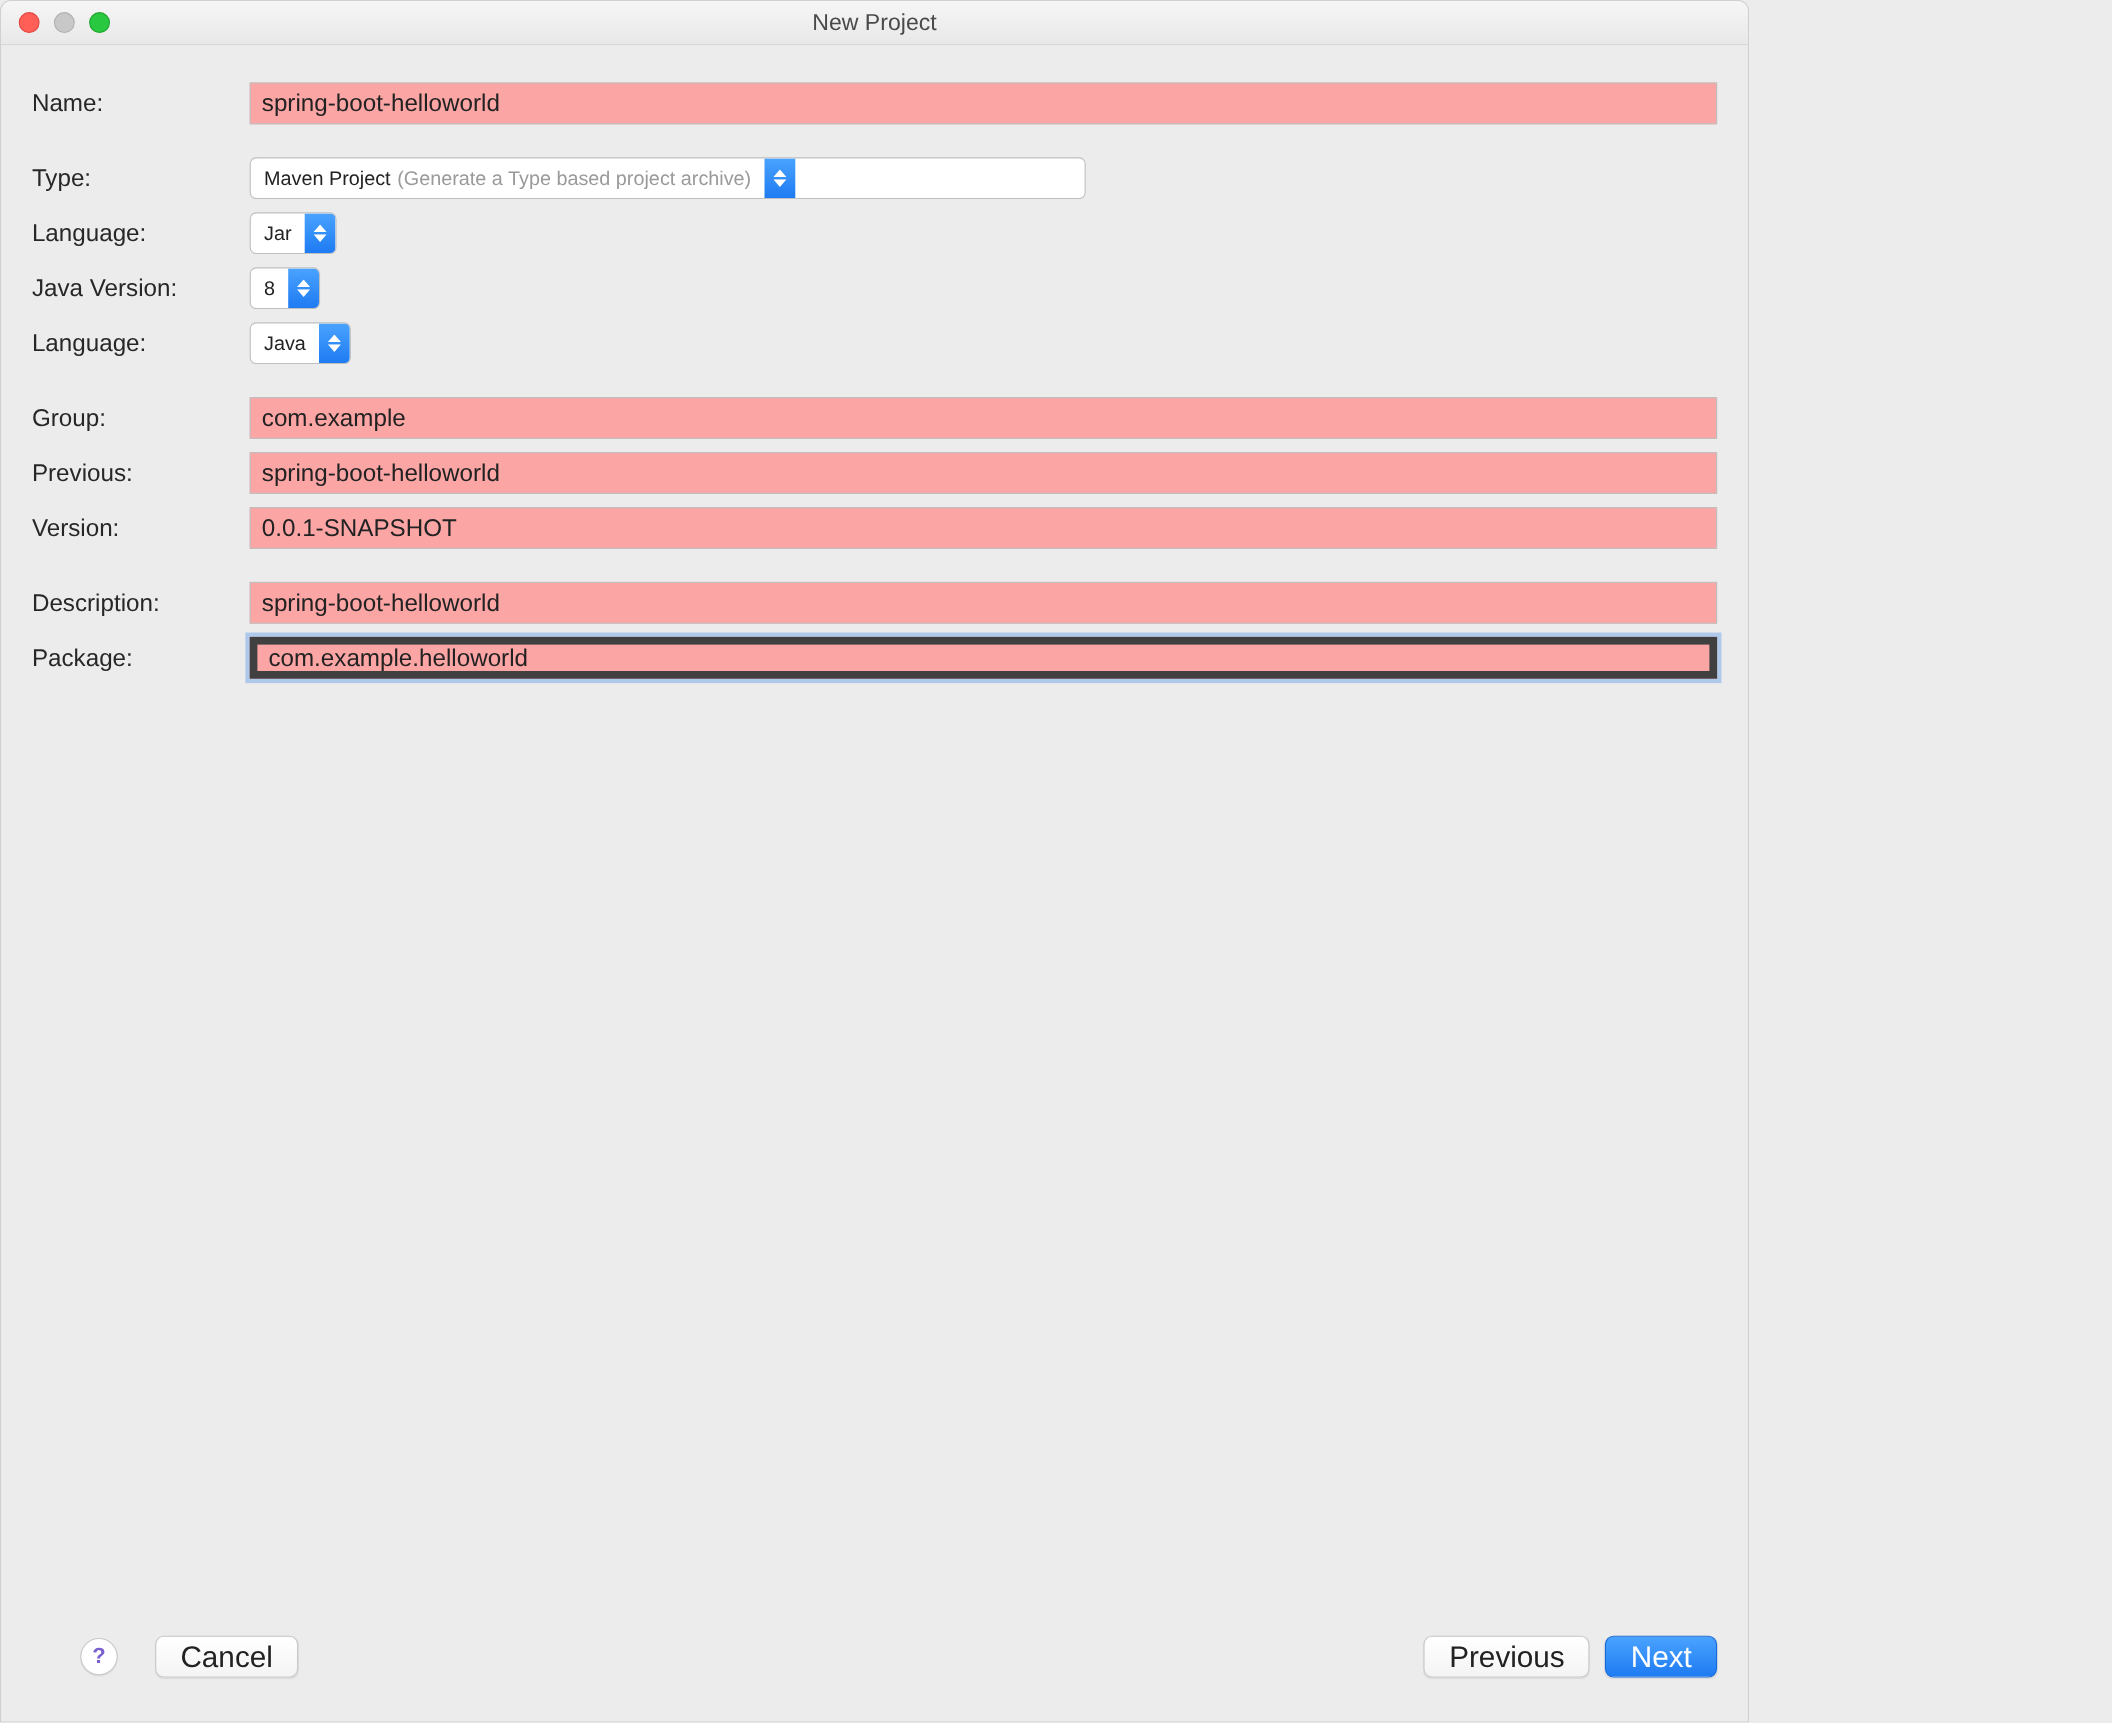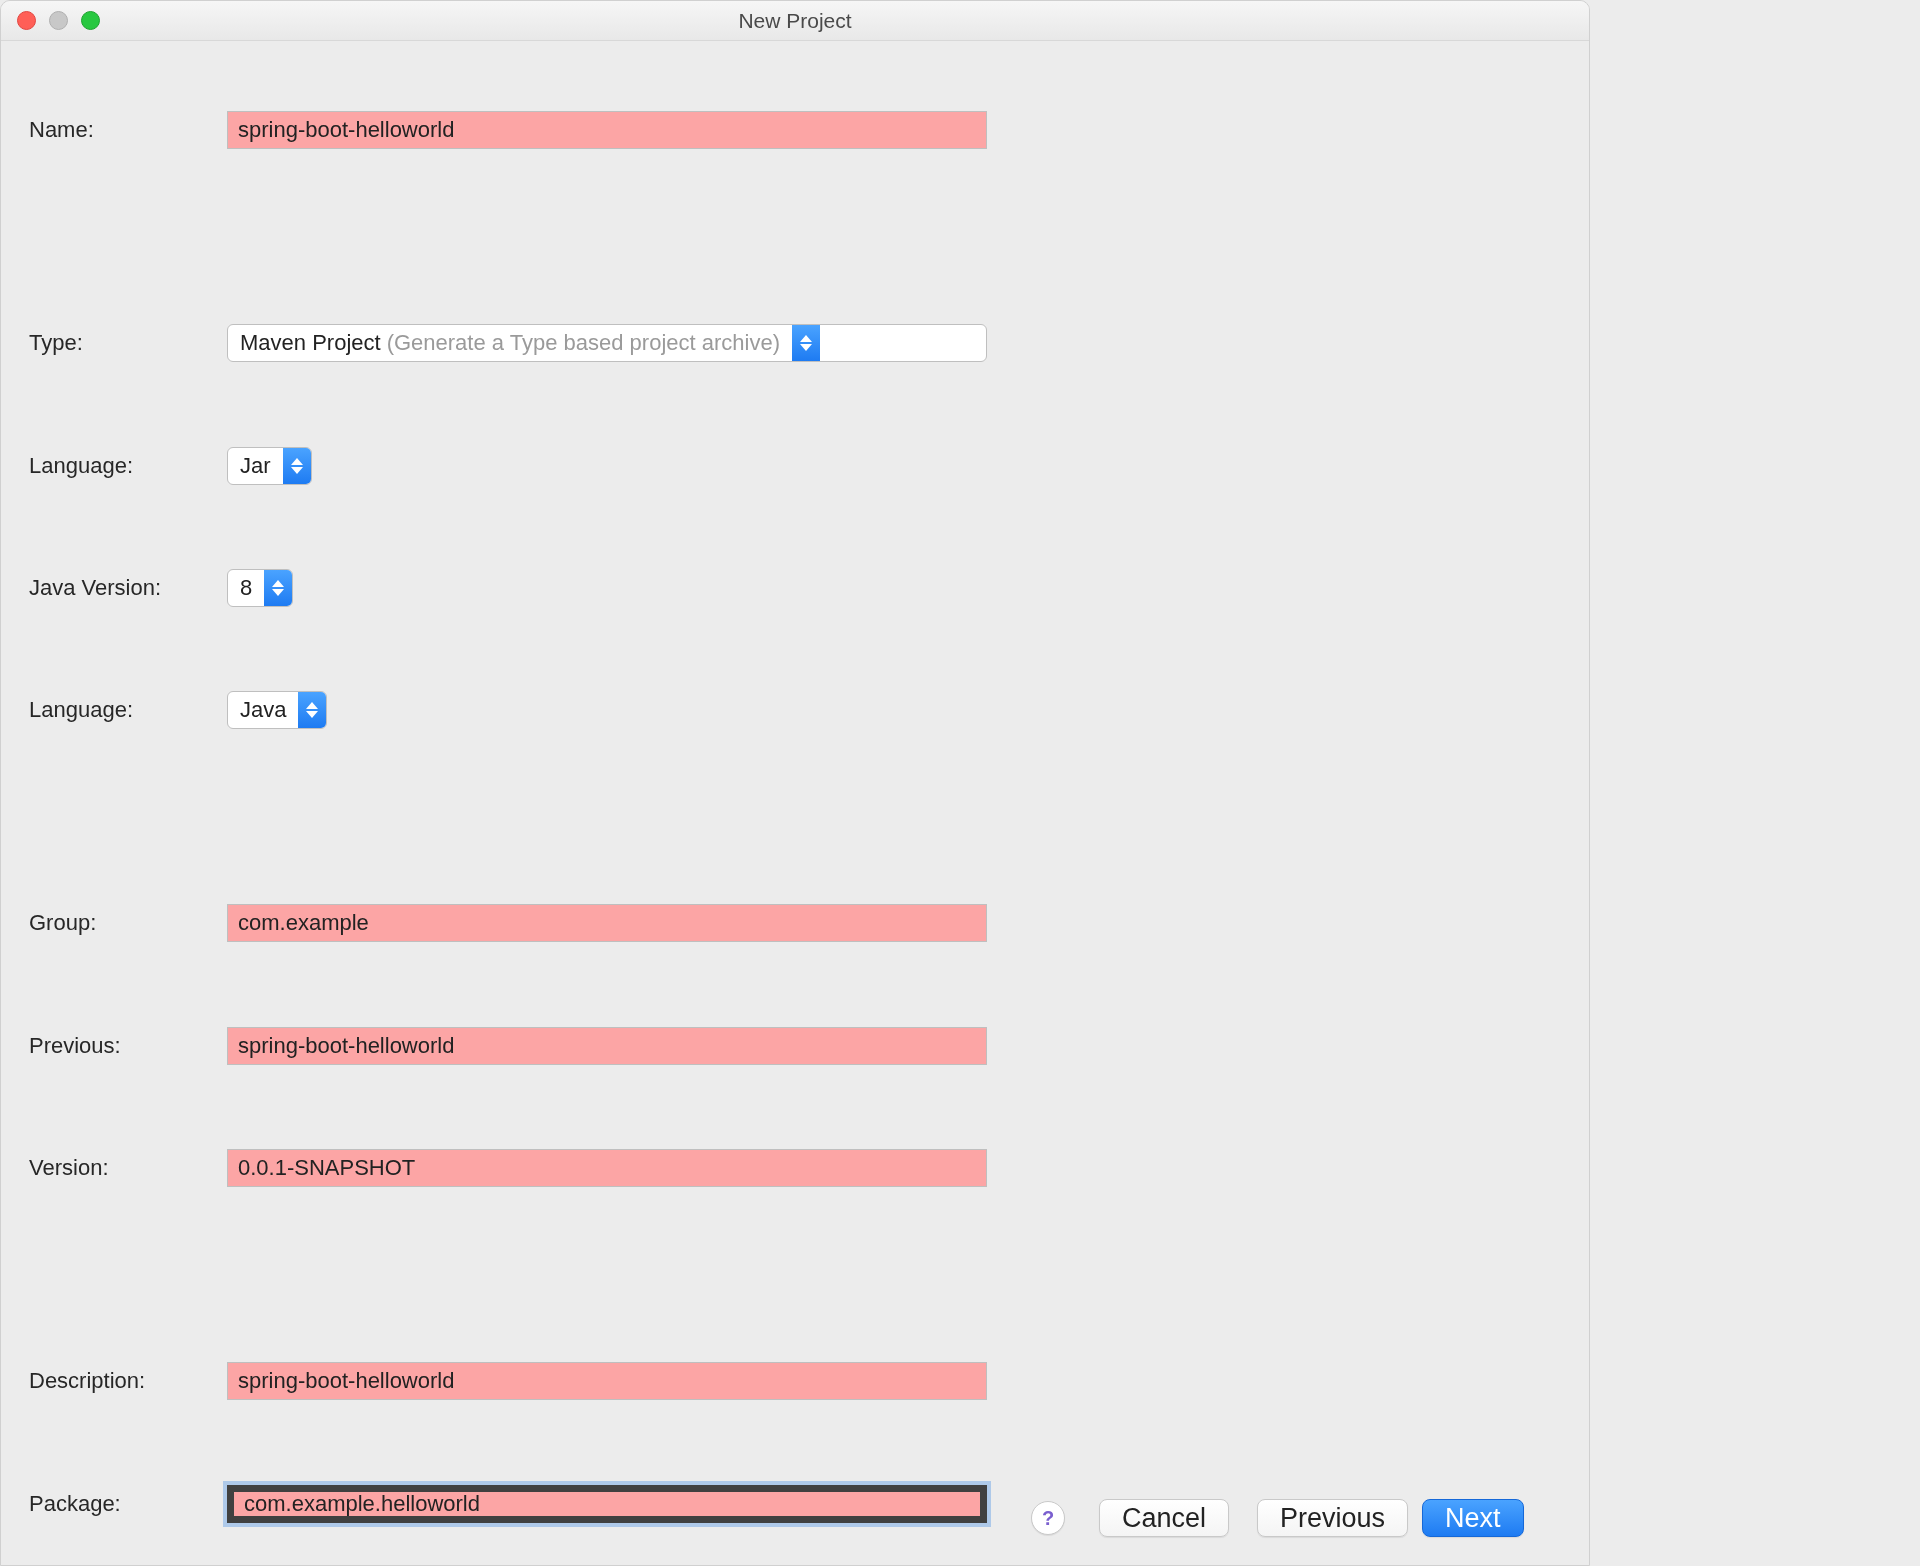--- a/index.html
+++ b/index.html
@@ -41,23 +41,24 @@
   .tl-max   { background: #28c840; border: 1px solid #1fa32f; }
   .title {
     position: absolute;
     left: 0; right: 0;
     text-align: center;
     font-size: 21px;
     color: #4a4a4a;
   }
   .content {
     flex: 1;
-    padding: 28px 28px 0 28px;
-    display: flex;
-    flex-direction: row;
+    padding: 28px 28px 12px 28px;
+    display: flex;
+    flex-direction: column;
+    gap: 45px;
   }
   .form {
     display: grid;
     grid-template-columns: 180px 1fr;
     column-gap: 18px;
     align-items: center;
   }
   .row { display: contents; }
   .label {
     font-size: 22px;
@@ -89,21 +90,21 @@
     border: 1px solid #bfbfbf;
     background: #fff;
     border-radius: 6px;
     overflow: hidden;
     cursor: default;
   }
   .select .sel-text {
     display: flex;
     align-items: center;
     padding: 0 12px;
-    font-size: 22px;
+    font-size: 18px;
     white-space: nowrap;
   }
   .select .sel-hint {
     color: #9a9a9a;
     margin-left: 6px;
   }
   .select .sel-stepper {
     width: 28px;
     background: linear-gradient(#4aa3ff, #1e7bf2);
     display: flex;

